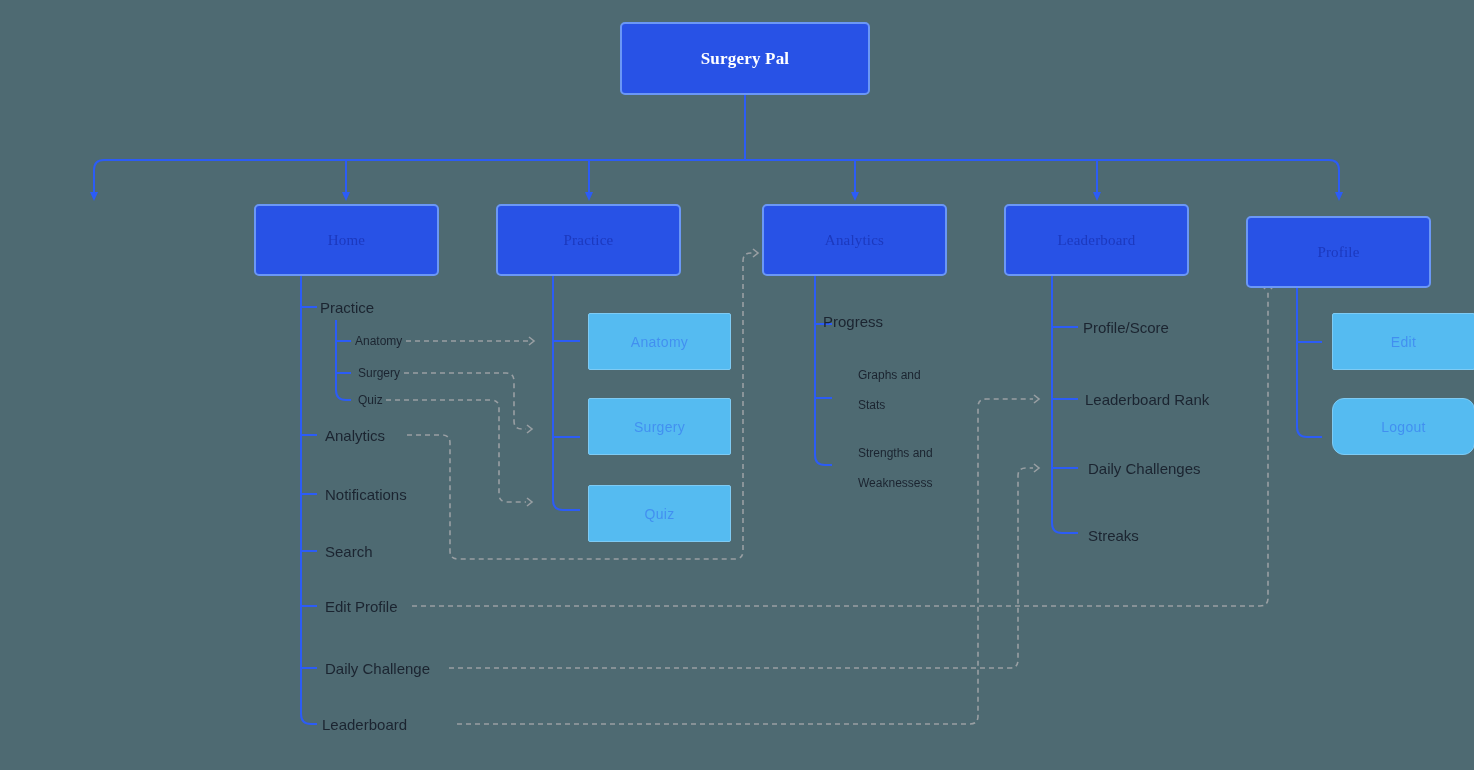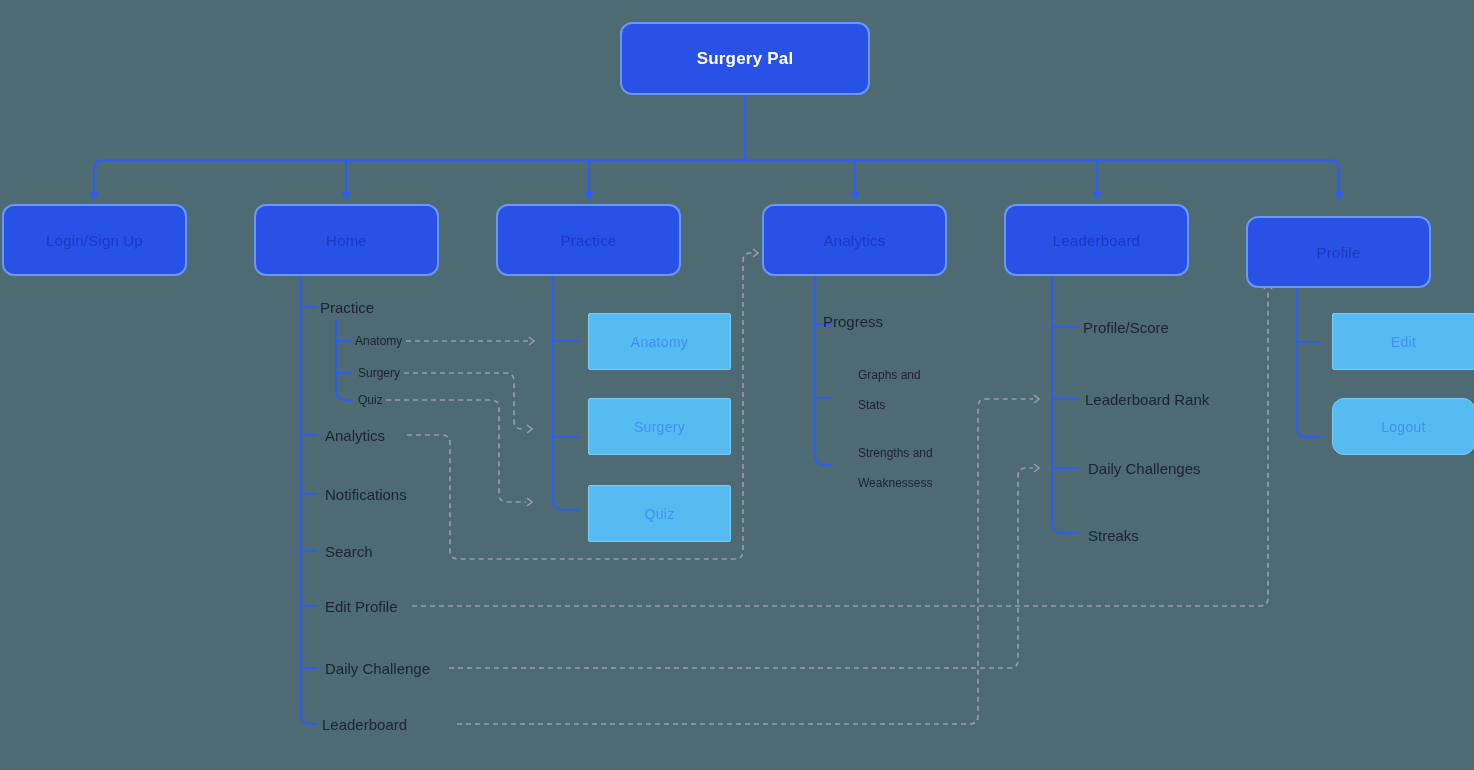--- a/index.html
+++ b/index.html
@@ -10,23 +10,23 @@
   }
   html,body{margin:0;padding:0;}
   body{background:var(--background);font-family:"Liberation Sans",sans-serif;}
   .canvas{position:relative;width:1474px;height:770px;background:var(--background);overflow:hidden;}
   svg.wires{position:absolute;left:0;top:0;width:1474px;height:770px;}
   .blue path{stroke:var(--tree-line);stroke-width:2;fill:none;}
   .bluefill path{fill:var(--tree-line);stroke:none;}
   .dash path{stroke:var(--dashed-line);stroke-width:1.6;fill:none;stroke-dasharray:5 4;}
   .chev path{stroke:var(--dashed-line);stroke-width:1.6;fill:none;}
   .node{position:absolute;width:185px;height:72px;background:var(--node-fill);
-        border:2px solid var(--node-border);border-radius:12px;box-sizing:border-box;
+        border:2px solid var(--node-border);border-radius:5px;box-sizing:border-box;
         display:flex;align-items:center;justify-content:center;
-        font-size:15px;color:var(--node-label);letter-spacing:.2px;}
+        font-size:15px;color:var(--node-label);letter-spacing:.2px;font-family:Liberation Serif, serif;}
   .node.root{width:250px;height:73px;color:var(--root-label);font-size:17px;font-weight:bold;}
   .leaf{position:absolute;width:143px;height:57px;background:var(--leaf-fill);
         border:1px solid #7ECBF4;border-radius:2px;box-sizing:border-box;
         display:flex;align-items:center;justify-content:center;font-size:14px;}
   .leaf span{color:var(--leaf-label);opacity:.45;letter-spacing:.3px;}
   .tlabel{position:absolute;transform:translateY(-50%);font-size:15px;
           color:var(--tree-label);white-space:nowrap;}
   .tlabel.small{font-size:12px;}
   .tblock{position:absolute;font-size:12px;color:var(--tree-label);line-height:30px;margin-left:15px;}
 </style>
@@ -70,23 +70,20 @@
       <path d="M753 249 L758 253 L753 257"></path>
       <path d="M1034 464 L1039 468 L1034 472"></path>
       <path d="M1034 395 L1039 399 L1034 403"></path>
       <path d="M1264 289 L1268 284 L1272 289"></path>
     </g>
   </svg>
 
   <div class="node root" style="left:620px;top:22px;">
     <span>Surgery Pal</span>
   </div>
-  <div class="node" style="left:2px;top:204px;">
-    <span>Login/Sign Up</span>
-  </div>
   <div class="node" style="left:254px;top:204px;">
     <span>Home</span>
   </div>
   <div class="node" style="left:496px;top:204px;">
     <span>Practice</span>
   </div>
   <div class="node" style="left:762px;top:204px;">
     <span>Analytics</span>
   </div>
   <div class="node" style="left:1004px;top:204px;">

